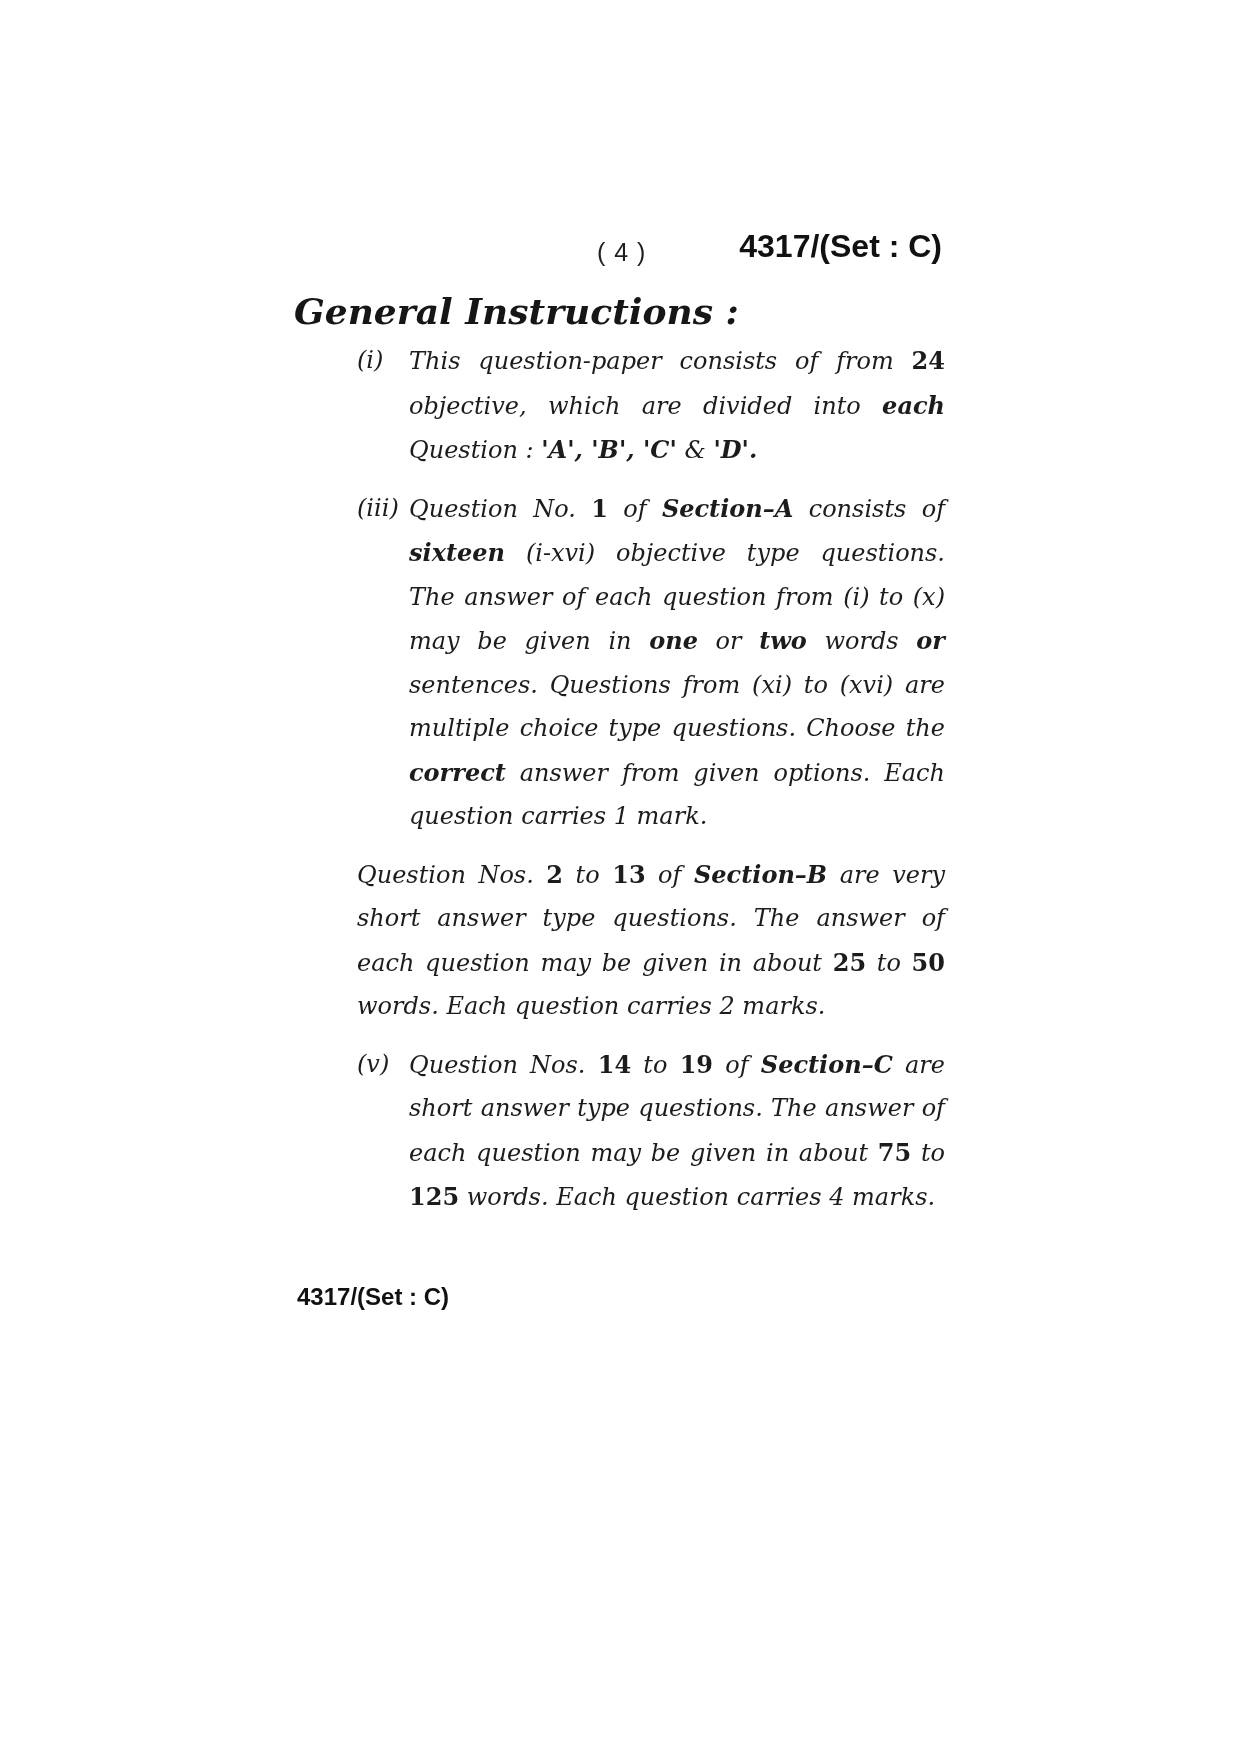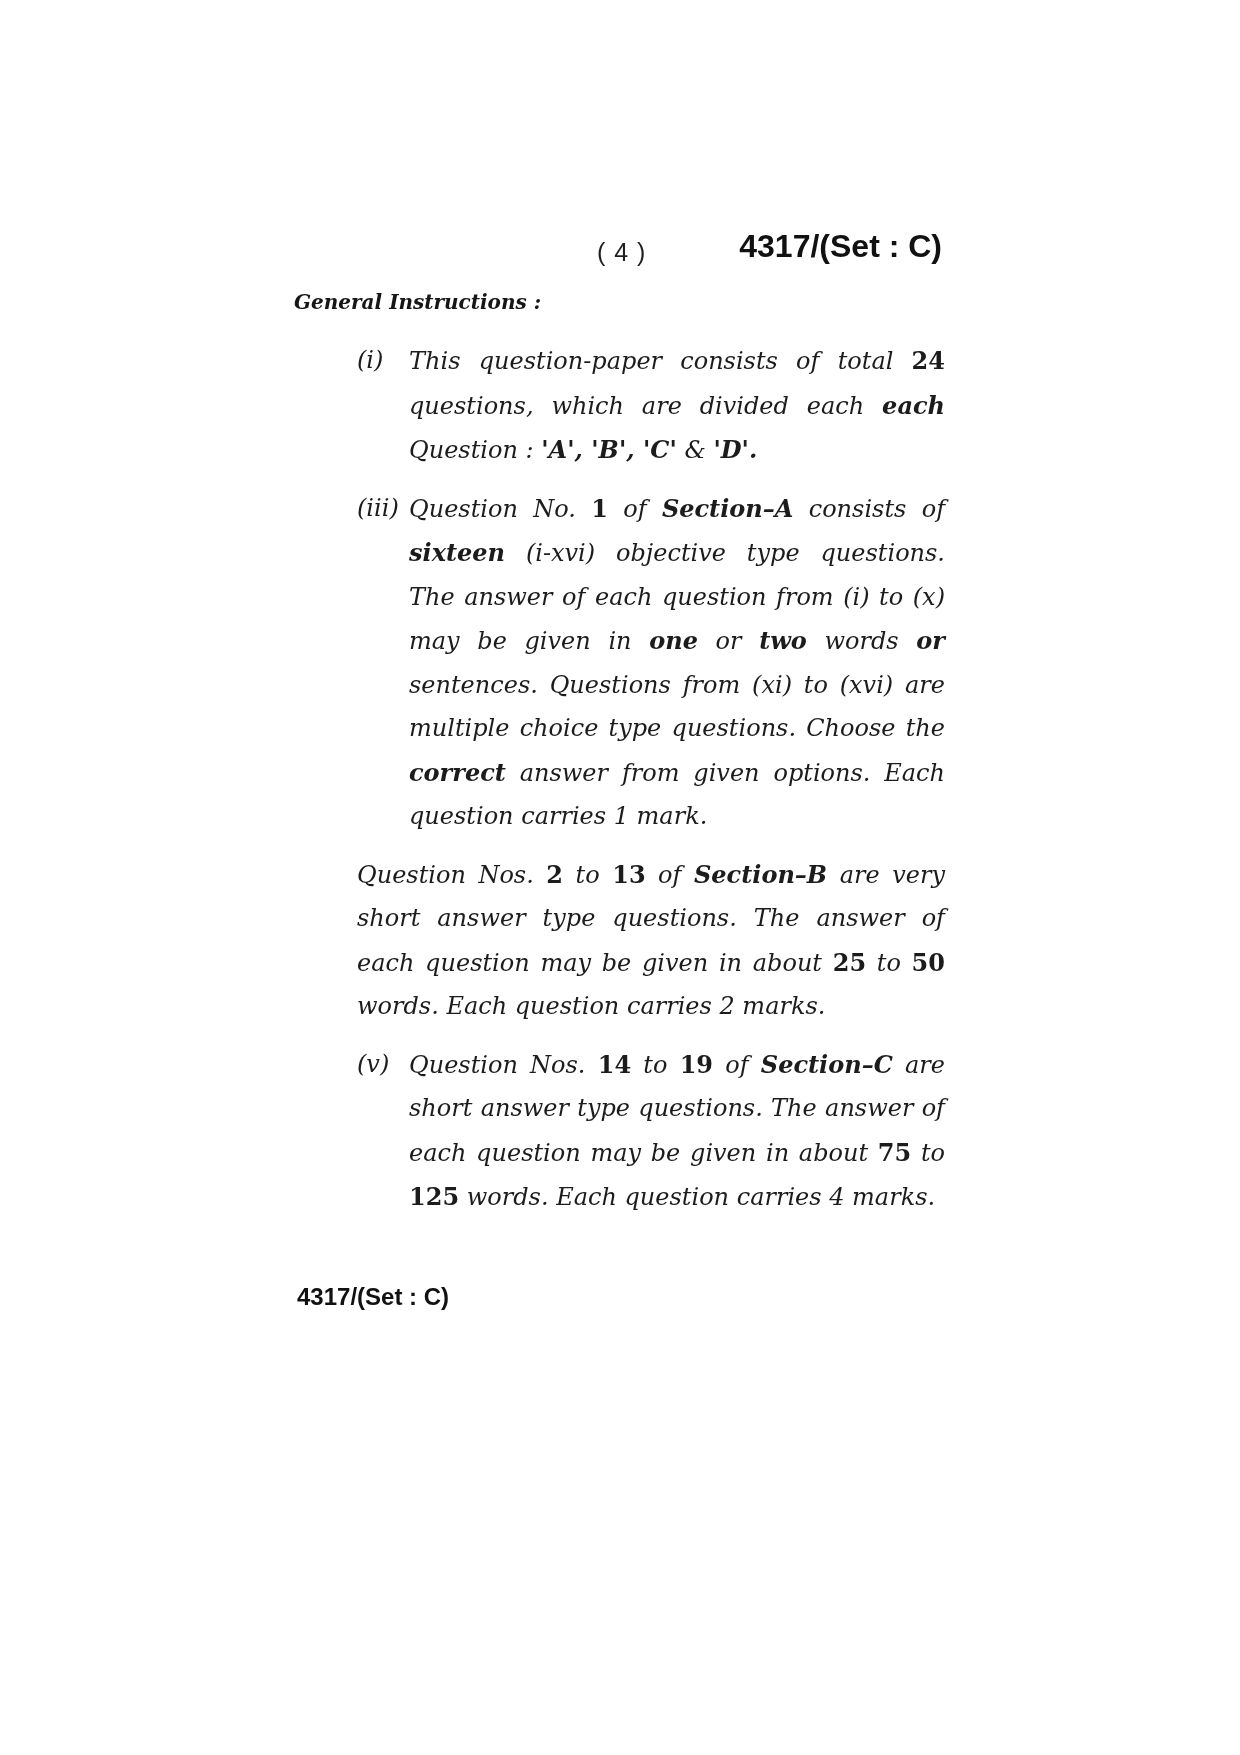--- a/index.html
+++ b/index.html
@@ -18,21 +18,21 @@
     white-space:pre;
   }
   .paper-code-header {
     position:absolute; right:298px; top:228px;
     font-family:"Liberation Sans", sans-serif;
     font-weight:bold; font-size:32px; color:#111111;
     white-space:nowrap;
   }
   .gi-heading {
     position:absolute; left:294px; top:290px;
-    font-size:20px; font-weight:bold; font-style:italic;
+    font-size:36px; font-weight:bold; font-style:italic;
     color:#161616; white-space:nowrap;
   }
   .instructions {
     position:absolute; left:357px; top:339px; width:588px;
   }
   .item {
     display:flex;
     font-style:italic;
     font-size:24px;
     line-height:43.5px;
@@ -55,21 +55,21 @@
 
 <div class="page">
   <span class="page-num">( 4 )</span>
   <span class="paper-code-header">4317/(Set : C)</span>
 
   <div class="gi-heading">General Instructions :</div>
 
   <div class="instructions" id="instructions">
       <div class="item">
         <span class="marker">(i)</span>
-        <span class="text"><span>This question-paper consists of total </span><span class="b up">24</span><span> questions, which are divided each </span><span class="b">each</span><span> Question : </span><span class="b">'A', 'B', 'C'</span><span> &amp; </span><span class="b">'D'.</span></span>
+        <span class="text"><span>This question-paper consists of from </span><span class="b up">24</span><span> objective, which are divided into </span><span class="b">each</span><span> Question : </span><span class="b">'A', 'B', 'C'</span><span> &amp; </span><span class="b">'D'.</span></span>
       </div>
       <div class="item">
         <span class="marker">(iii)</span>
         <span class="text"><span>Question No. </span><span class="b up">1</span><span> of </span><span class="b">Section–A</span><span> consists of </span><span class="b">sixteen</span><span> (i-xvi) objective type questions. The answer of each question from (i) to (x) may be given in </span><span class="b">one</span><span> or </span><span class="b">two</span><span> words </span><span class="b">or</span><span> sentences. Questions from (xi) to (xvi) are multiple choice type questions. Choose the </span><span class="b">correct</span><span> answer from given options. Each question carries 1 mark.</span></span>
       </div>
       <div class="item">
         <span class="text"><span>Question Nos. </span><span class="b up">2</span><span> to </span><span class="b up">13</span><span> of </span><span class="b">Section–B</span><span> are very short answer type questions. The answer of each question may be given in about </span><span class="b up">25</span><span> to </span><span class="b up">50</span><span> words. Each question carries 2 marks.</span></span>
       </div>
       <div class="item">
         <span class="marker">(v)</span>

